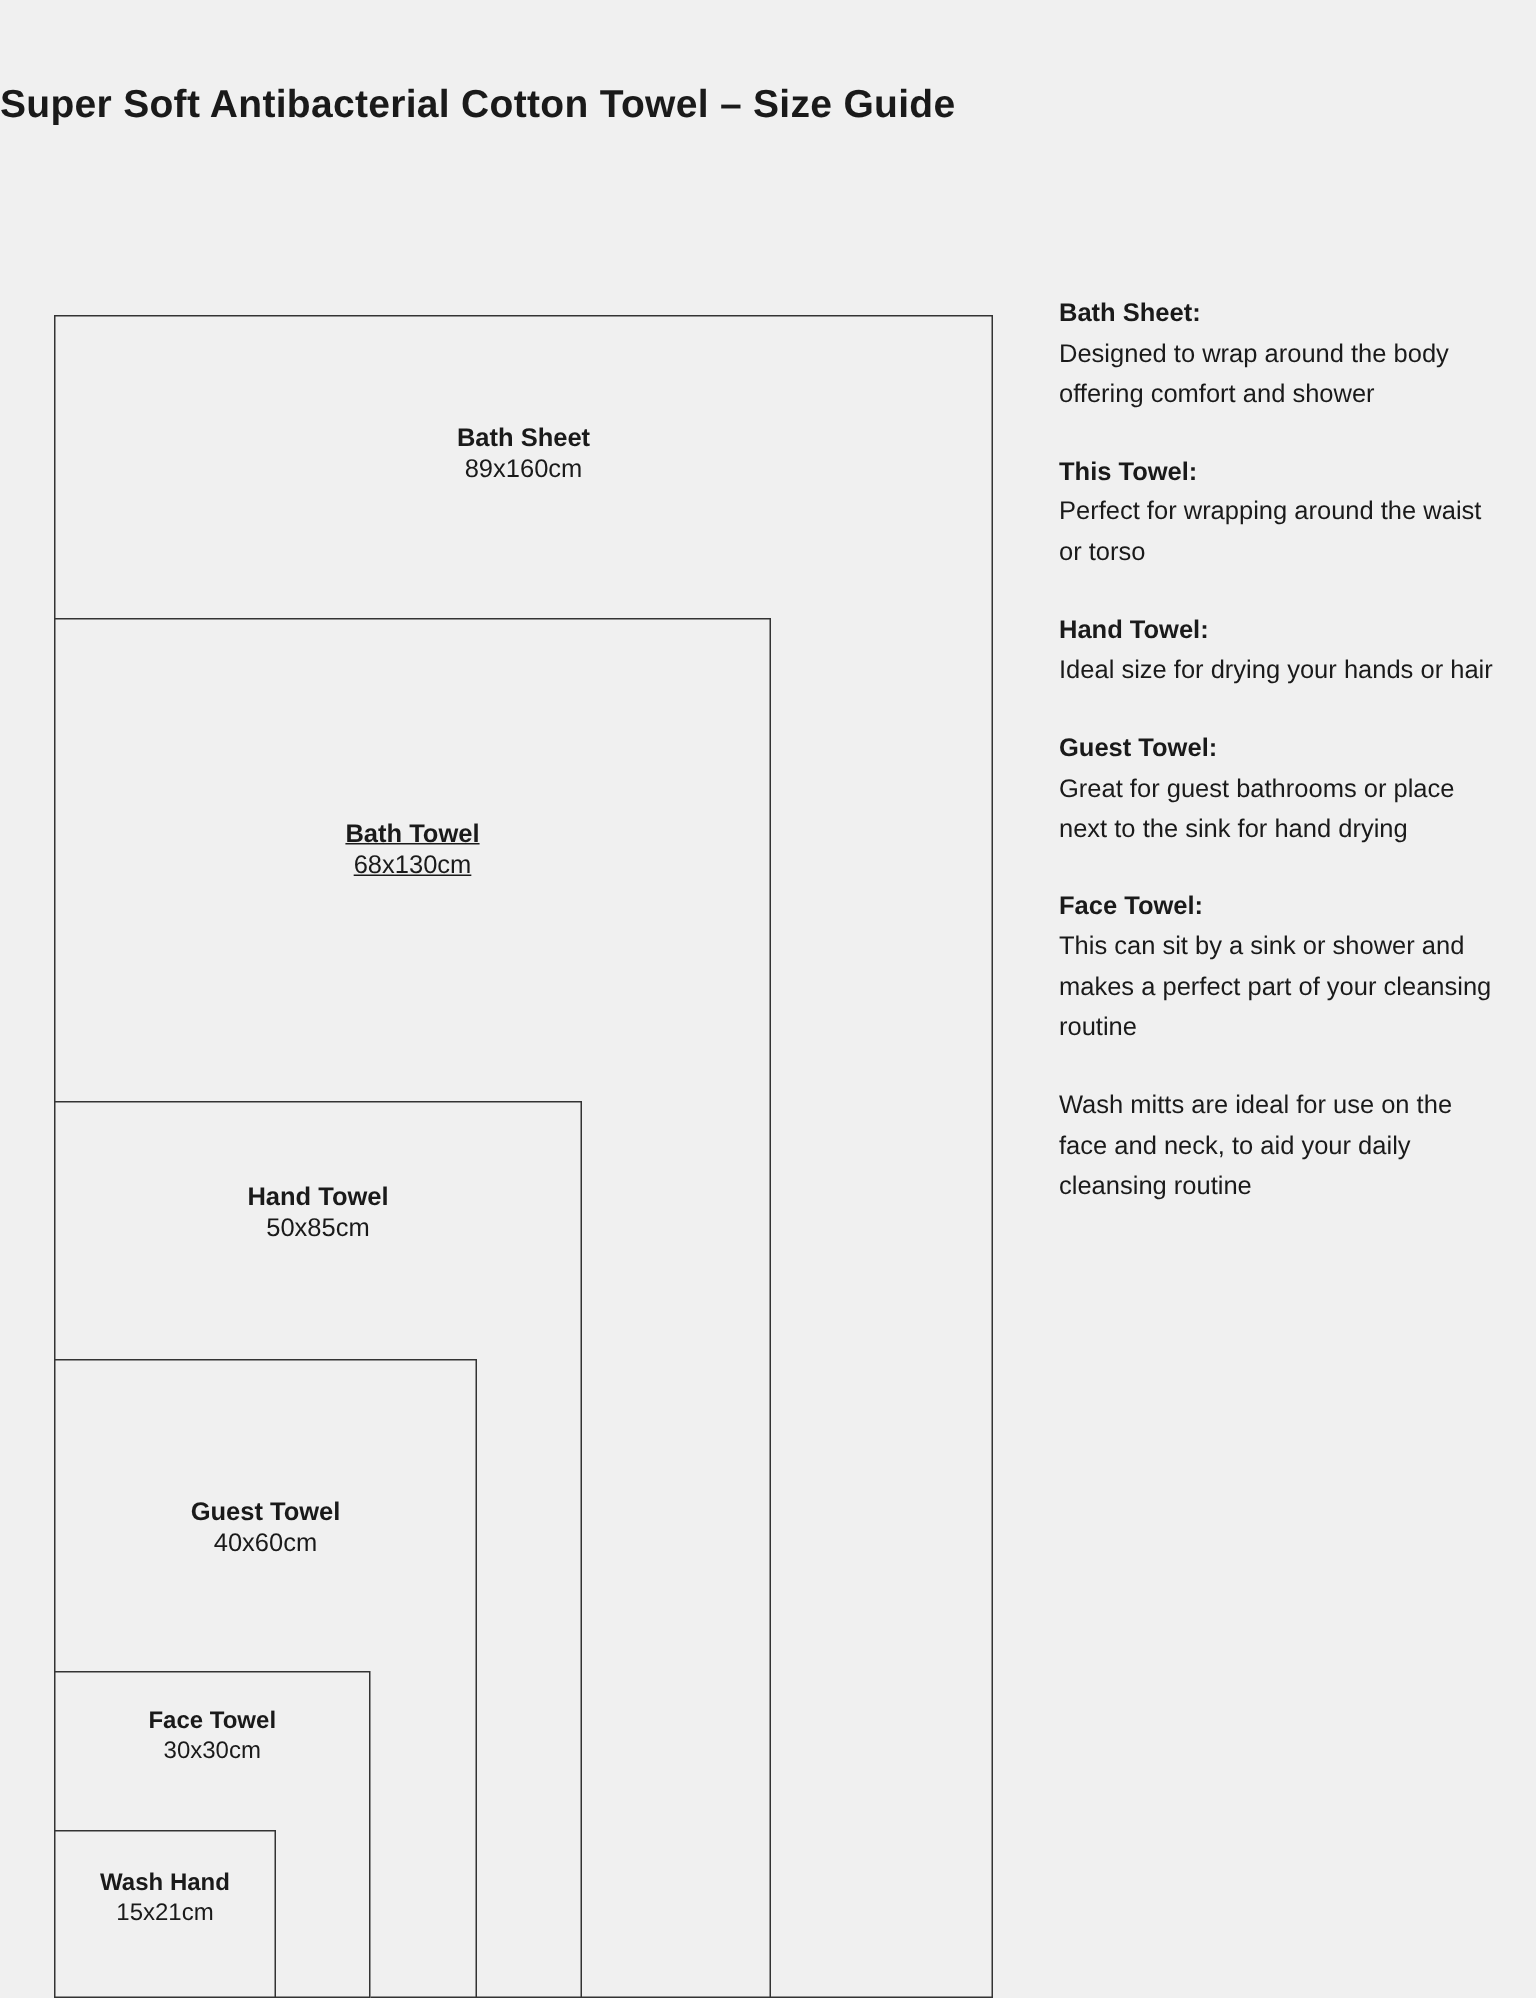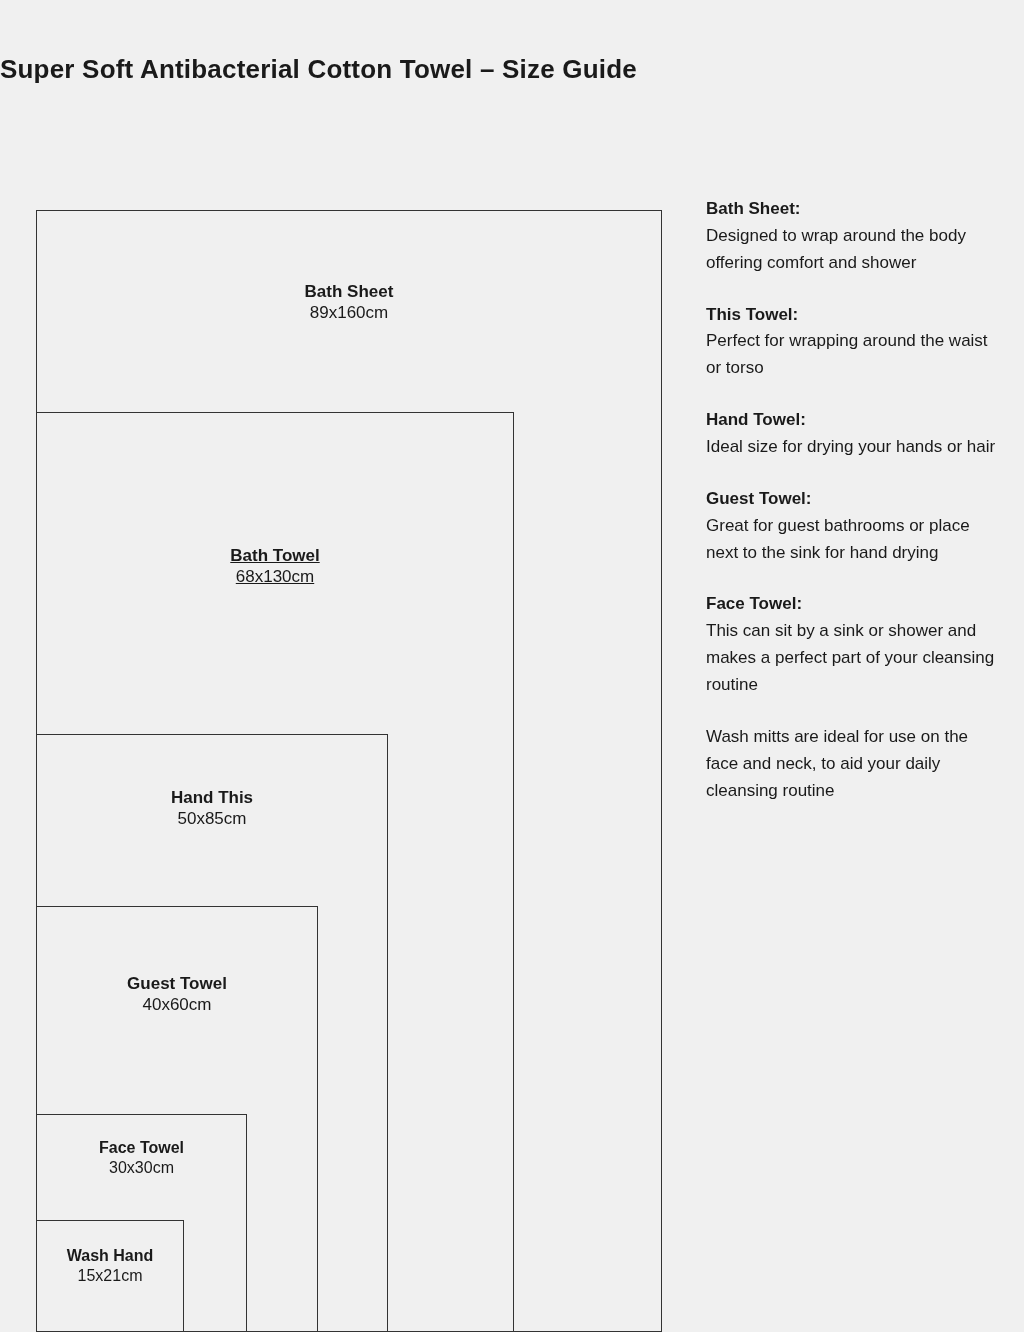--- a/index.html
+++ b/index.html
@@ -65,21 +65,21 @@
   #box-bath-sheet { left: 0px;  top: 0px;    width: 626px; height: 1122px; }
   #box-bath-towel { left: 0px;  top: 202px;  width: 478px; height: 920px; }
   #box-hand-towel { left: 0px;  top: 524px;  width: 352px; height: 598px; }
   #box-guest-towel{ left: 0px;  top: 696px;  width: 282px; height: 426px; }
   #box-face-towel { left: 0px;  top: 904px;  width: 211px; height: 218px; }
   #box-wash-mitt  { left: 0px;  top: 1010px; width: 148px; height: 112px; }
 
   #lab-bath-sheet { top: 72px;  width: 626px; }
   #lab-bath-towel { top: 336px; width: 478px; text-decoration: underline; }
   #lab-hand-towel { top: 578px; width: 352px; }
-  #lab-guest-towel{ top: 764px; width: 282px; }
+  #lab-guest-towel{ top: 788px; width: 282px; }
   #lab-face-towel { top: 928px; width: 211px; }
   #lab-wash-mitt  { top: 1036px; width: 148px; }
 
   #lab-wash-mitt .name, #lab-wash-mitt .dims,
   #lab-face-towel .name, #lab-face-towel .dims { font-size: 16px; }
 
   
   #descriptions {
     position: absolute;
     left: 706px;
@@ -119,21 +119,21 @@
     <span class="name">Bath Sheet</span>
     <span class="dims">89x160cm</span>
   </div>
 
   <div class="towel-label" id="lab-bath-towel">
     <span class="name">Bath Towel</span>
     <span class="dims">68x130cm</span>
   </div>
 
   <div class="towel-label" id="lab-hand-towel">
-    <span class="name">Hand This</span>
+    <span class="name">Hand Towel</span>
     <span class="dims">50x85cm</span>
   </div>
 
   <div class="towel-label" id="lab-guest-towel">
     <span class="name">Guest Towel</span>
     <span class="dims">40x60cm</span>
   </div>
 
   <div class="towel-label" id="lab-face-towel">
     <span class="name">Face Towel</span>

